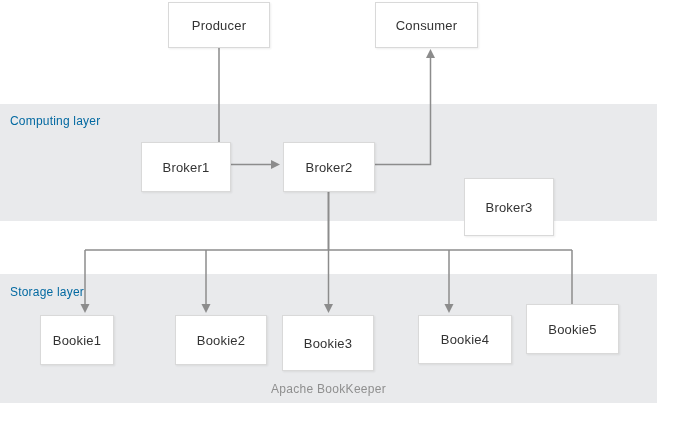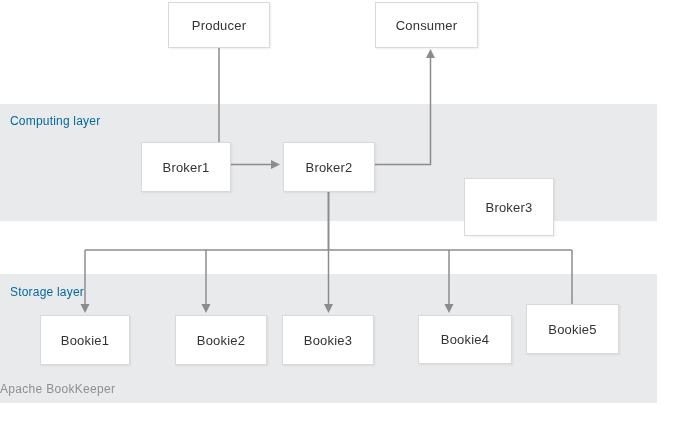--- a/index.html
+++ b/index.html
@@ -45,31 +45,31 @@
     font-size: 13px;
     color: #333333;
     letter-spacing: 0.2px;
     z-index: 2;
   }
   .node-producer { left: 168px; top: 2px;   width: 102px; height: 46px; }
   .node-consumer { left: 375px; top: 2px;   width: 103px; height: 46px; }
   .node-broker1  { left: 105px; top: 142px; width: 90px;  height: 50px; margin-left: 36px; }
   .node-broker2  { left: 283px; top: 142px; width: 92px;  height: 50px; }
   .node-broker3  { left: 464px; top: 142px; width: 90px;  height: 58px; margin-top: 36px; }
-  .node-bookie1  { left: 40px;  top: 315px; width: 90px;  height: 50px; }
+  .node-bookie1  { left: 40px;  top: 315px; width: 74px;  height: 50px; }
   .node-bookie2  { left: 160px; top: 315px; width: 92px;  height: 50px; margin-left: 15px; }
-  .node-bookie3  { left: 282px; top: 315px; width: 92px;  height: 50px; }
+  .node-bookie3  { left: 282px; top: 315px; width: 92px;  height: 56px; }
   .node-bookie4  { left: 418px; top: 315px; width: 94px;  height: 49px; }
   .node-bookie5  { left: 526px; top: 304px; width: 93px;  height: 50px; }
   .footer-caption {
     position: absolute;
     left: 0;
     top: 382px;
     width: 657px;
-    text-align: left;
+    text-align: center;
     font-size: 12px;
     color: #8f8f8f;
     letter-spacing: 0.3px;
   }
   .connectors {
     position: absolute;
     left: 0;
     top: 0;
     z-index: 1;
     pointer-events: none;

